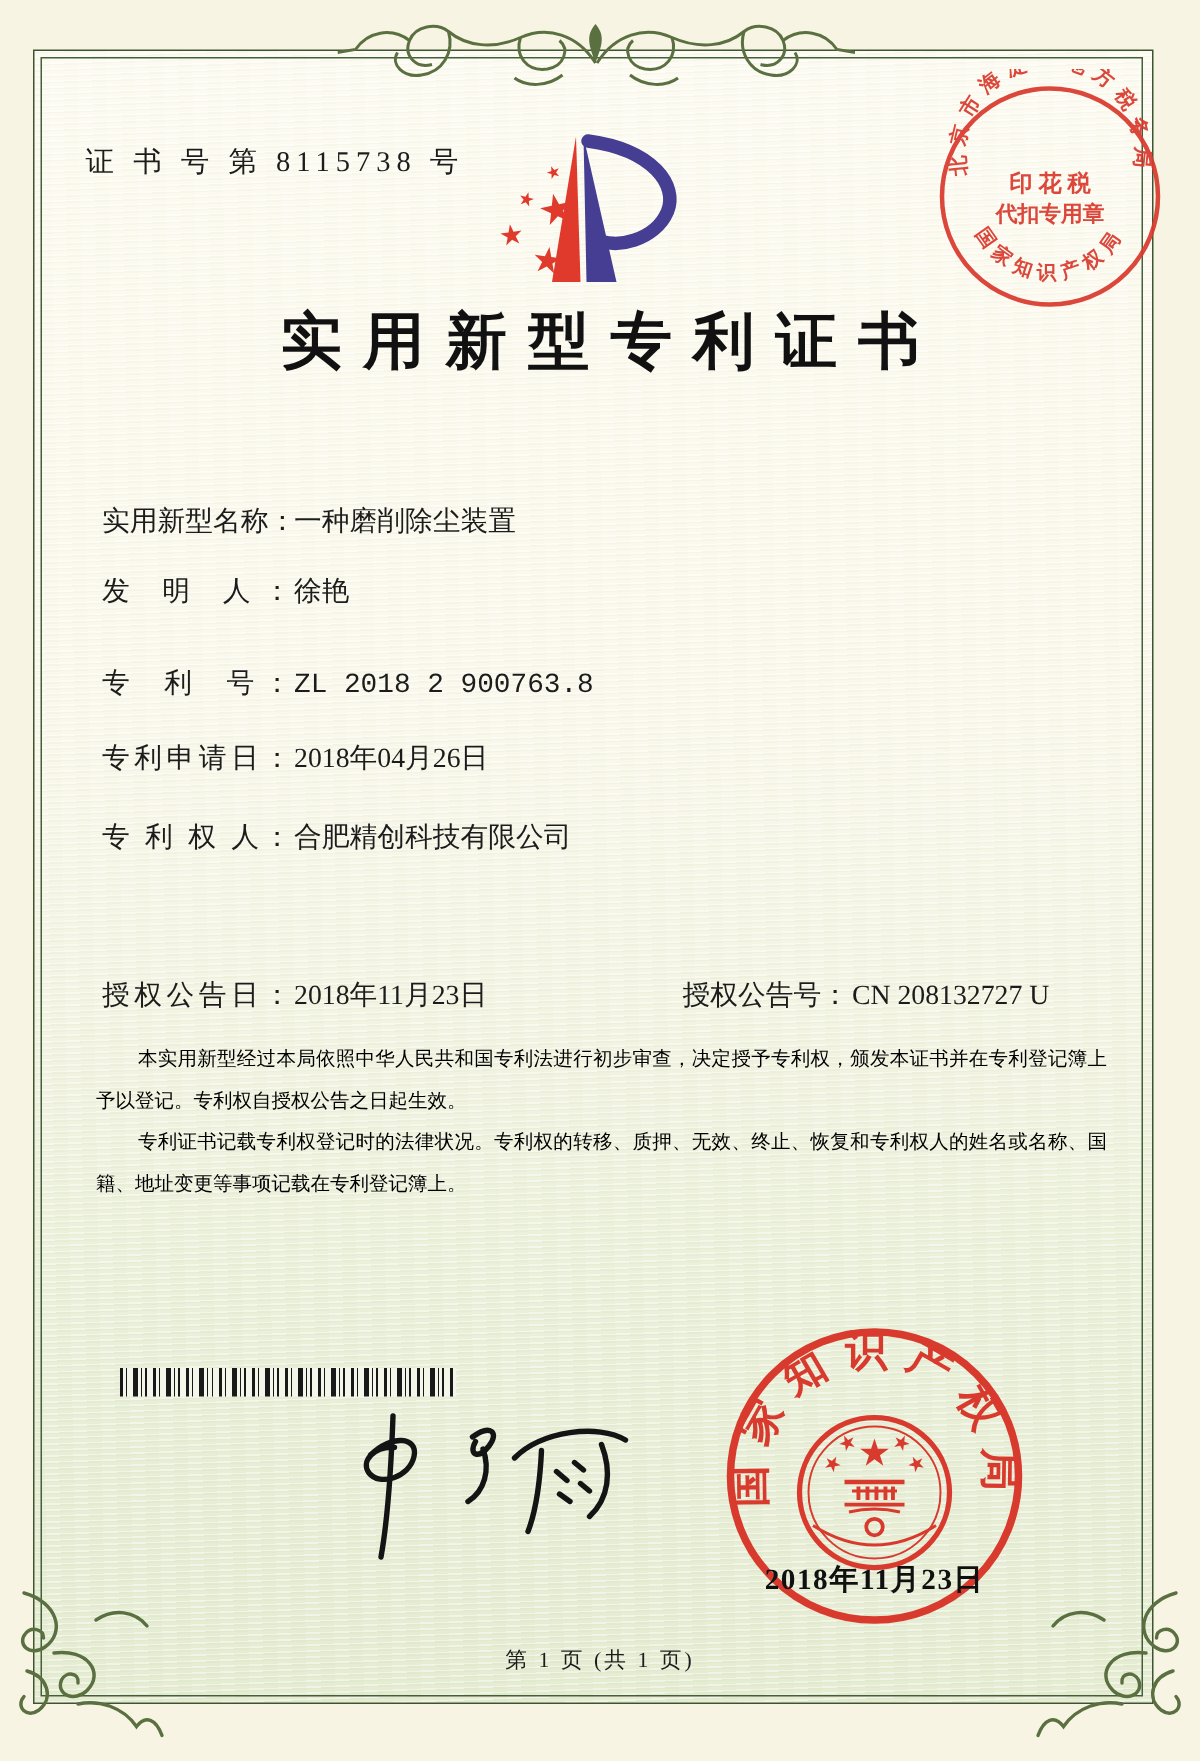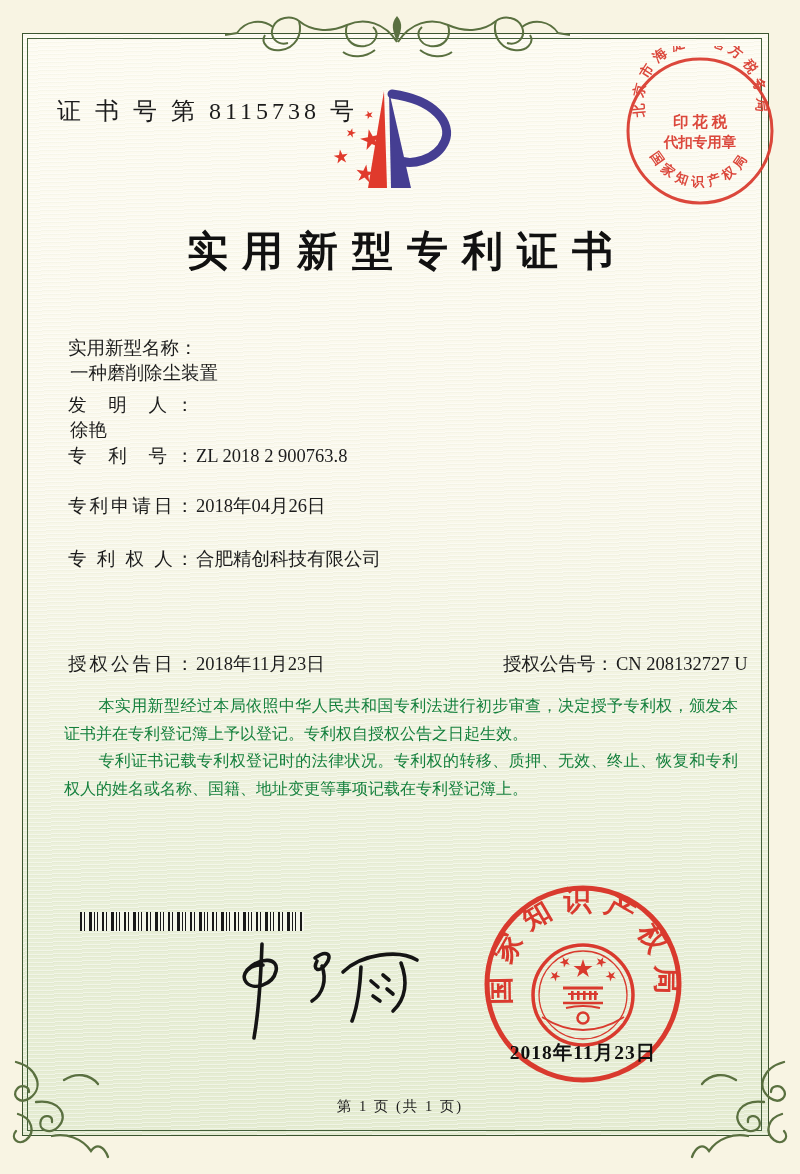--- a/index.html
+++ b/index.html
@@ -7,31 +7,31 @@
         font-family:"Liberation Serif","DejaVu Serif",serif;color:#1c1c1c;overflow:hidden;}
   
   .inner-bg{position:absolute;left:23px;top:34px;width:745px;height:1101px;
      background:linear-gradient(180deg,#fdfbf1 0%,#faf8ec 40%,#f1f3e0 62%,#e9efd8 78%,#e5ecd2 100%);}
   .inner-bg::after{content:"";position:absolute;inset:0;
      background:repeating-linear-gradient(178deg,rgba(255,255,255,.55) 0 1px,rgba(120,150,90,.05) 1px 2px,rgba(255,255,255,0) 2px 4px);
      opacity:.8;}
   .border-outer{position:absolute;left:22px;top:33px;width:745px;height:1101px;border:1.5px solid #3c5530;}
   .border-inner{position:absolute;left:27px;top:38px;width:733px;height:1091px;border:1.2px solid #44603a;}
   .ornament{position:absolute;pointer-events:none;}
-  .cert-no{position:absolute;left:57px;top:95px;font-size:24px;letter-spacing:4px;}
+  .cert-no{position:absolute;left:57px;top:95px;font-size:19px;letter-spacing:4px;}
   .logo{position:absolute;left:298px;top:80px;}
-  .title{position:absolute;left:0;top:224px;width:800px;text-align:center;font-size:41px;
+  .title{position:absolute;left:0;top:200px;width:800px;text-align:center;font-size:41px;
          font-weight:bold;letter-spacing:14px;text-indent:14px;color:#111;}
   .field-row{position:absolute;left:68px;display:flex;font-size:18.5px;line-height:25px;}
   .f-label{display:inline-block;width:126px;flex:none;text-align:justify;text-align-last:justify;white-space:nowrap;}
   .f-value{margin-left:2px;}
   .addr .f-value{max-width:540px;}
   .row-right{left:455px;}
-  .body-text{position:absolute;left:64px;top:692px;width:674px;font-size:16px;line-height:27.6px;
-             text-align:justify;color:#15803d;}
+  .body-text{position:absolute;left:64px;top:692px;width:674px;font-size:13px;line-height:27.6px;
+             text-align:justify;color:#000000;}
   .body-text p{margin:0;text-indent:2.15em;}
   .barcode{position:absolute;left:80px;top:912px;width:224px;height:19px;background-color:#f4f6ea;
      background-image:repeating-linear-gradient(90deg,#191919 0 2px,transparent 2px 4px,#191919 4px 5px,
        transparent 5px 9px,#191919 9px 12px,transparent 12px 14px,#191919 14px 15px,transparent 15px 17px,
        #191919 17px 18px,transparent 18px 22px);}
   .signer{position:absolute;left:88px;top:980px;font-size:19px;letter-spacing:3px;line-height:36px;color:#222;}
   .signature-svg{position:absolute;left:203px;top:936px;}
   .seal{position:absolute;left:473px;top:876px;}
   .tax-stamp{position:absolute;left:615px;top:46px;opacity:.93;}
   .seal-date{position:absolute;left:476px;top:1039px;width:214px;text-align:center;
@@ -111,45 +111,45 @@
     </text>
     <text x="85" y="81" font-size="15.5" fill="#d93a2e" text-anchor="middle" font-weight="bold">印 花 税</text>
     <text x="85" y="101" font-size="14.5" fill="#d93a2e" text-anchor="middle" font-weight="bold">代扣专用章</text>
     <text font-size="13" fill="#d93a2e" style="letter-spacing:4.5px" font-weight="bold">
       <textPath href="#taxArcBot" startOffset="50%" text-anchor="middle">国家知识产权局</textPath>
     </text>
   </svg>
 
   <div class="title">实用新型专利证书</div>
 
-  <div class="field-row" style="top:336px;flex-direction:column;">
+  <div class="field-row" style="top:336px;">
     <span class="f-label">实用新型名称：</span>
     <span class="f-value">一种磨削除尘装置</span>
   </div>
-  <div class="field-row" style="top:393px;flex-direction:column;">
+  <div class="field-row" style="top:383px;">
     <span class="f-label">发 明 人：</span>
     <span class="f-value">徐艳</span>
   </div>
-  <div class="field-row" style="top:444px;">
+  <div class="field-row" style="top:444px;font-family:Liberation Mono, monospace;">
     <span class="f-label">专 利 号：</span>
     <span class="f-value">ZL 2018 2 900763.8</span>
   </div>
   <div class="field-row" style="top:494px;align-items:center;">
     <span class="f-label">专利申请日：</span>
     <span class="f-value">2018年04月26日</span>
   </div>
   <div class="field-row" style="top:547px;">
     <span class="f-label">专 利 权 人：</span>
     <span class="f-value">合肥精创科技有限公司</span>
   </div>
   <div class="field-row" style="top:652px;">
     <span class="f-label">授权公告日：</span>
     <span class="f-value">2018年11月23日</span>
   </div>
-  <div class="field-row row-right" style="top:652px;margin-left:48px;">
+  <div class="field-row row-right" style="top:652px;">
     <span>授权公告号：</span>
     <span class="f-value">CN 208132727 U</span>
   </div>
 
   <div class="body-text">
     <p>本实用新型经过本局依照中华人民共和国专利法进行初步审查，决定授予专利权，颁发本证书并在专利登记簿上予以登记。专利权自授权公告之日起生效。</p>
     <p>专利证书记载专利权登记时的法律状况。专利权的转移、质押、无效、终止、恢复和专利权人的姓名或名称、国籍、地址变更等事项记载在专利登记簿上。</p>
   </div>
 
   <div class="barcode"></div>

